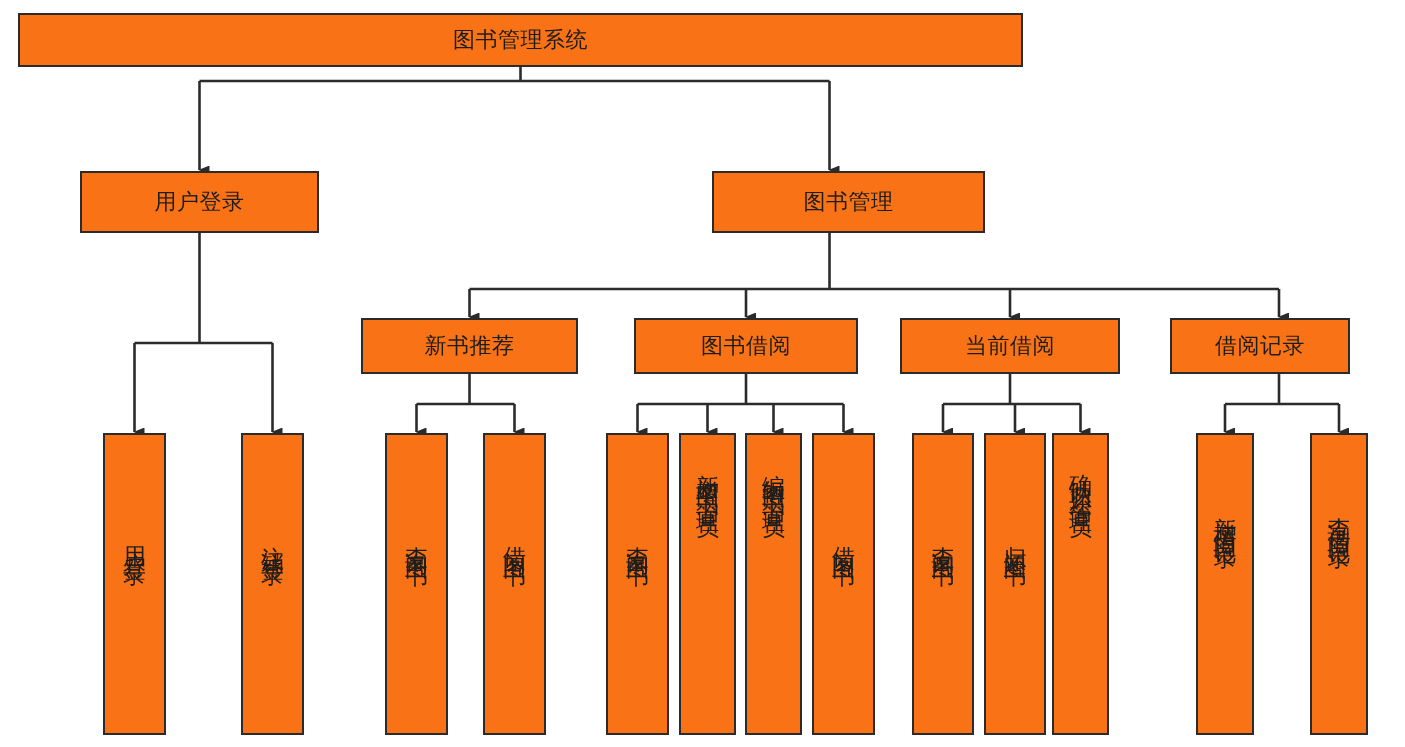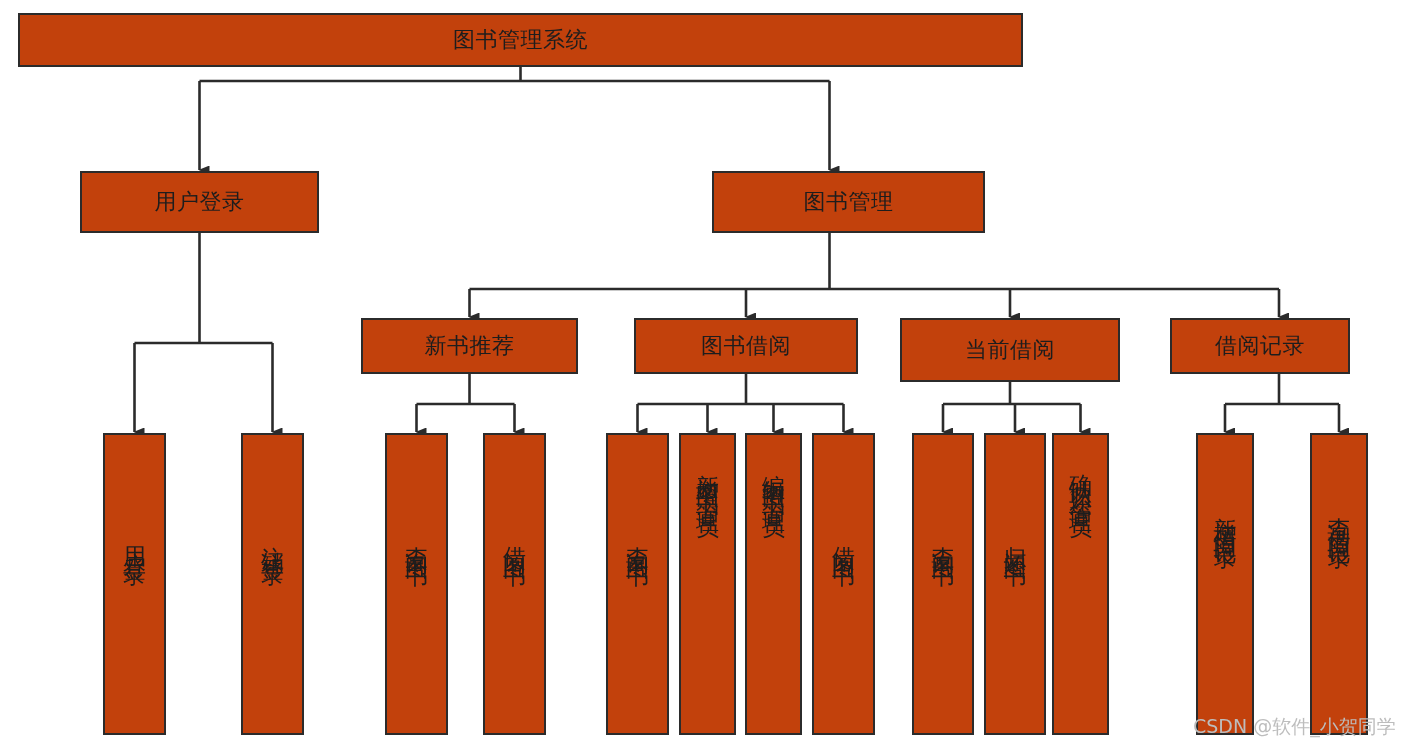--- a/index.html
+++ b/index.html
@@ -23,21 +23,21 @@
     position: absolute;
     top: 0;
     left: 0;
     width: 1405px;
     height: 747px;
   }
   
   .node-box {
     position: absolute;
     box-sizing: border-box;
-    background: #c2410c;
+    background: #f97316;
     border: 2.4px solid #2b2b2b;
     display: flex;
     align-items: center;
     justify-content: center;
     overflow: hidden;
   }
   .node-label {
     color: #1d1d1d;
     font-family: "DejaVu Sans", "Liberation Sans", sans-serif;
     line-height: 1.0;
@@ -132,21 +132,21 @@
       </div>
       <div class="node-box node-h" style="left: 712px; top: 171px; width: 273px; height: 62px;">
         <span class="node-label">图书管理</span>
       </div>
       <div class="node-box node-h" style="left: 361px; top: 318px; width: 217px; height: 56px;">
         <span class="node-label">新书推荐</span>
       </div>
       <div class="node-box node-h" style="left: 634px; top: 318px; width: 224px; height: 56px;">
         <span class="node-label">图书借阅</span>
       </div>
-      <div class="node-box node-h" style="left: 900px; top: 318px; width: 220px; height: 64px;">
+      <div class="node-box node-h" style="left: 900px; top: 318px; width: 220px; height: 56px;">
         <span class="node-label">当前借阅</span>
       </div>
       <div class="node-box node-h" style="left: 1170px; top: 318px; width: 180px; height: 56px;">
         <span class="node-label">借阅记录</span>
       </div>
       <div class="node-box node-v" style="left: 103px; top: 433px; width: 63px; height: 302px; padding-top: 93px;">
         <span class="node-label">用户登录</span>
       </div>
       <div class="node-box node-v" style="left: 241px; top: 433px; width: 63px; height: 302px; padding-top: 93px;">
         <span class="node-label">注销登录</span>
@@ -179,15 +179,14 @@
         <span class="node-label">确认归还（管理员）</span>
       </div>
       <div class="node-box node-v" style="left: 1196px; top: 433px; width: 58px; height: 302px; padding-top: 64px;">
         <span class="node-label">新增借阅记录</span>
       </div>
       <div class="node-box node-v" style="left: 1310px; top: 433px; width: 58px; height: 302px; padding-top: 64px;">
         <span class="node-label">查询借阅记录</span>
       </div>
     </div>
 
-  <div class="watermark" style="left:1193px; top:714px;">CSDN @软件_小贺同学</div>
 
 </div>
 
 </body></html>

